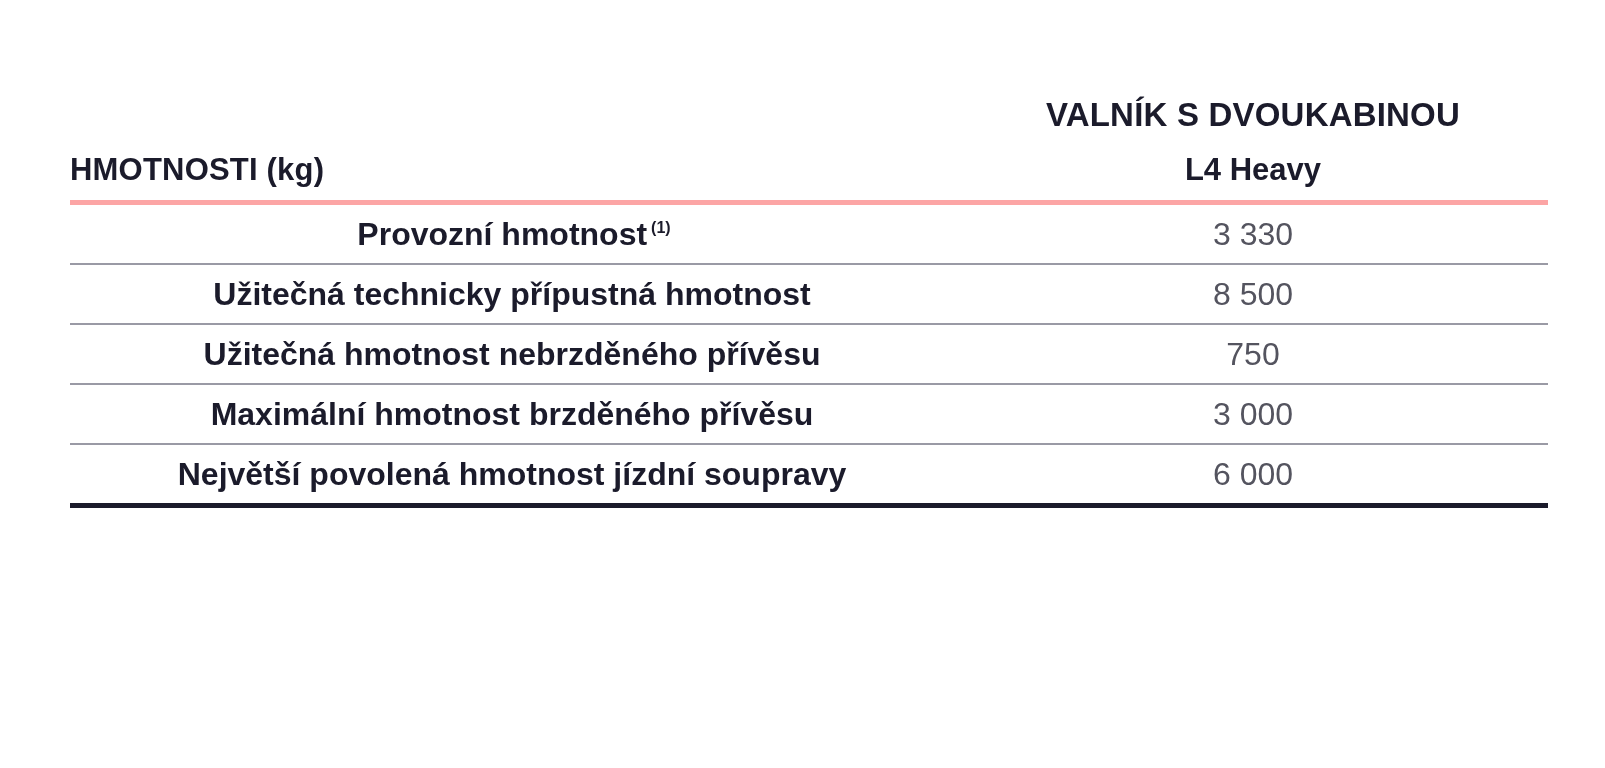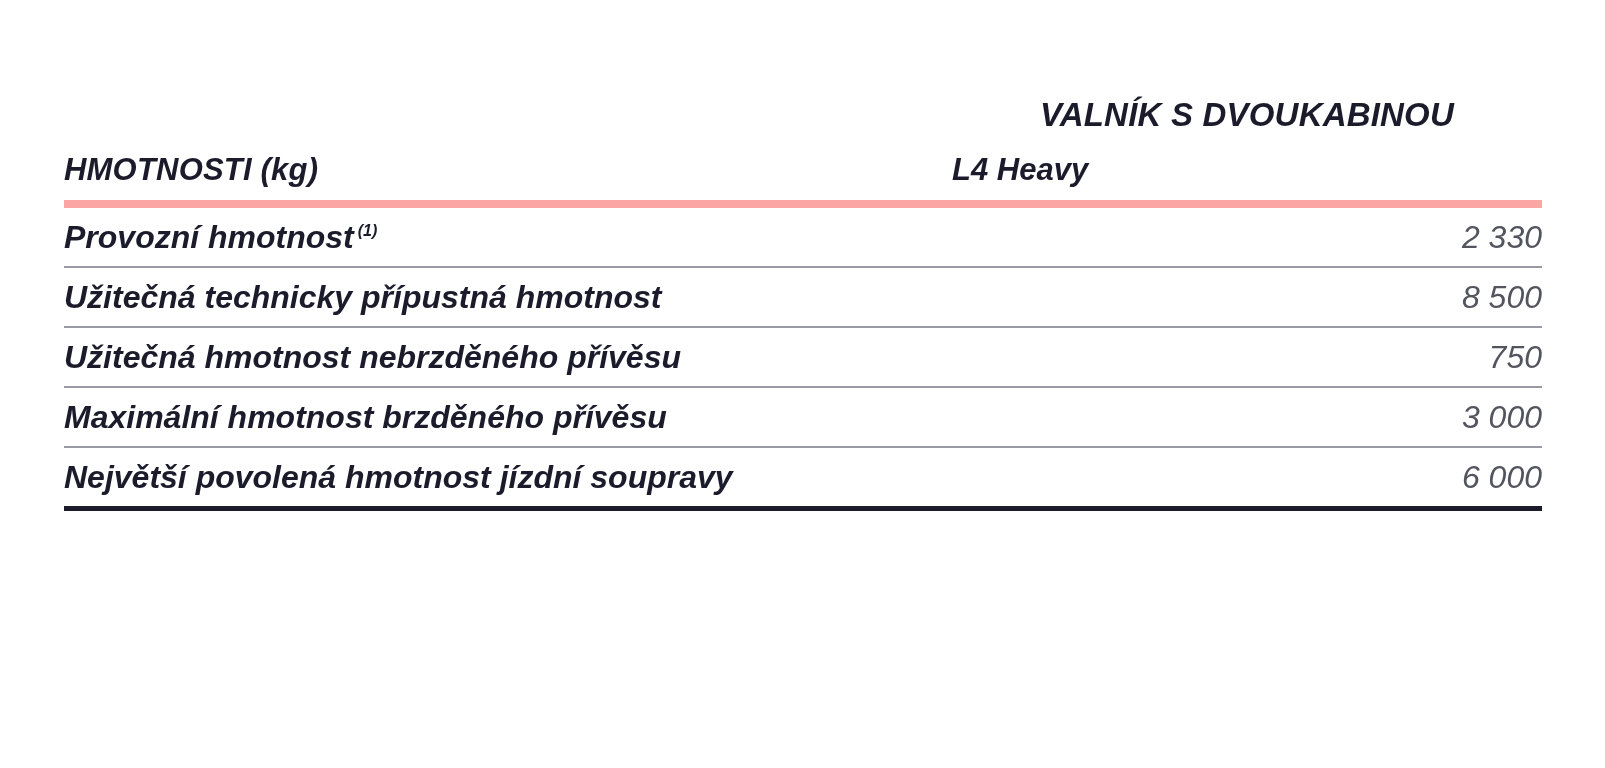--- a/index.html
+++ b/index.html
@@ -18,26 +18,25 @@
   .sheet {
     position: relative;
     width: 1605px;
     height: 768px;
     box-sizing: border-box;
     padding: 0;
   }
 
   table.spec {
     position: absolute;
-    left: 64px;
+    left: 70px;
     top: 96px;
     width: 1478px;
     border-collapse: collapse;
     table-layout: fixed;
-    font-style: italic;
   }
 
   table.spec col.col-label { width: 888px; }
   table.spec col.col-value { width: 590px; }
 
   
   tr.group-row td {
     padding: 0;
     border: 0;
   }
@@ -52,43 +51,44 @@
     white-space: nowrap;
   }
   .group-spacer {
     border: 0;
   }
 
   
   tr.head-row td {
     padding: 18px 0 12px 0;
     vertical-align: bottom;
-    border-bottom: 8px solid #fca5a5;
+    border-bottom: 5px solid #fca5a5;
   }
   .head-label {
     font-size: 31px;
     font-weight: bold;
     color: #1b1b2b;
     letter-spacing: 0.2px;
     white-space: nowrap;
   }
   .head-value {
     font-size: 31px;
     font-weight: bold;
     color: #1b1b2b;
-    text-align: left;
+    text-align: center;
     padding-right: 6px;
     white-space: nowrap;
   }
 
   
   tr.data-row td {
     border-bottom: 2px solid #9a9aa5;
     padding: 11px 0 10px 0;
     vertical-align: baseline;
+    text-align: center;
   }
   tr.data-row:last-of-type td {
     border-bottom: 5px solid #1b1b2b;
     margin-top: 40px;
   }
   .cell-label {
     font-size: 32px;
     font-weight: 600;
     color: #1b1b2b;
     white-space: nowrap;
@@ -124,21 +124,21 @@
         <td class="group-title">VALNÍK S DVOUKABINOU</td>
       </tr>
 
       <tr class="head-row">
         <td class="head-label">HMOTNOSTI (kg)</td>
         <td class="head-value">L4 Heavy</td>
       </tr>
 
       <tr class="data-row">
         <td class="cell-label"><span>Provozní hmotnost</span><sup>(1)</sup></td>
-        <td class="cell-value">2 330</td>
+        <td class="cell-value">3 330</td>
       </tr>
 
 
       <tr class="data-row">
         <td class="cell-label"><span>Užitečná technicky přípustná hmotnost</span><sup></sup></td>
         <td class="cell-value">8 500</td>
       </tr>
 
       <tr class="data-row">
         <td class="cell-label"><span>Užitečná hmotnost nebrzděného přívěsu</span><sup></sup></td>

